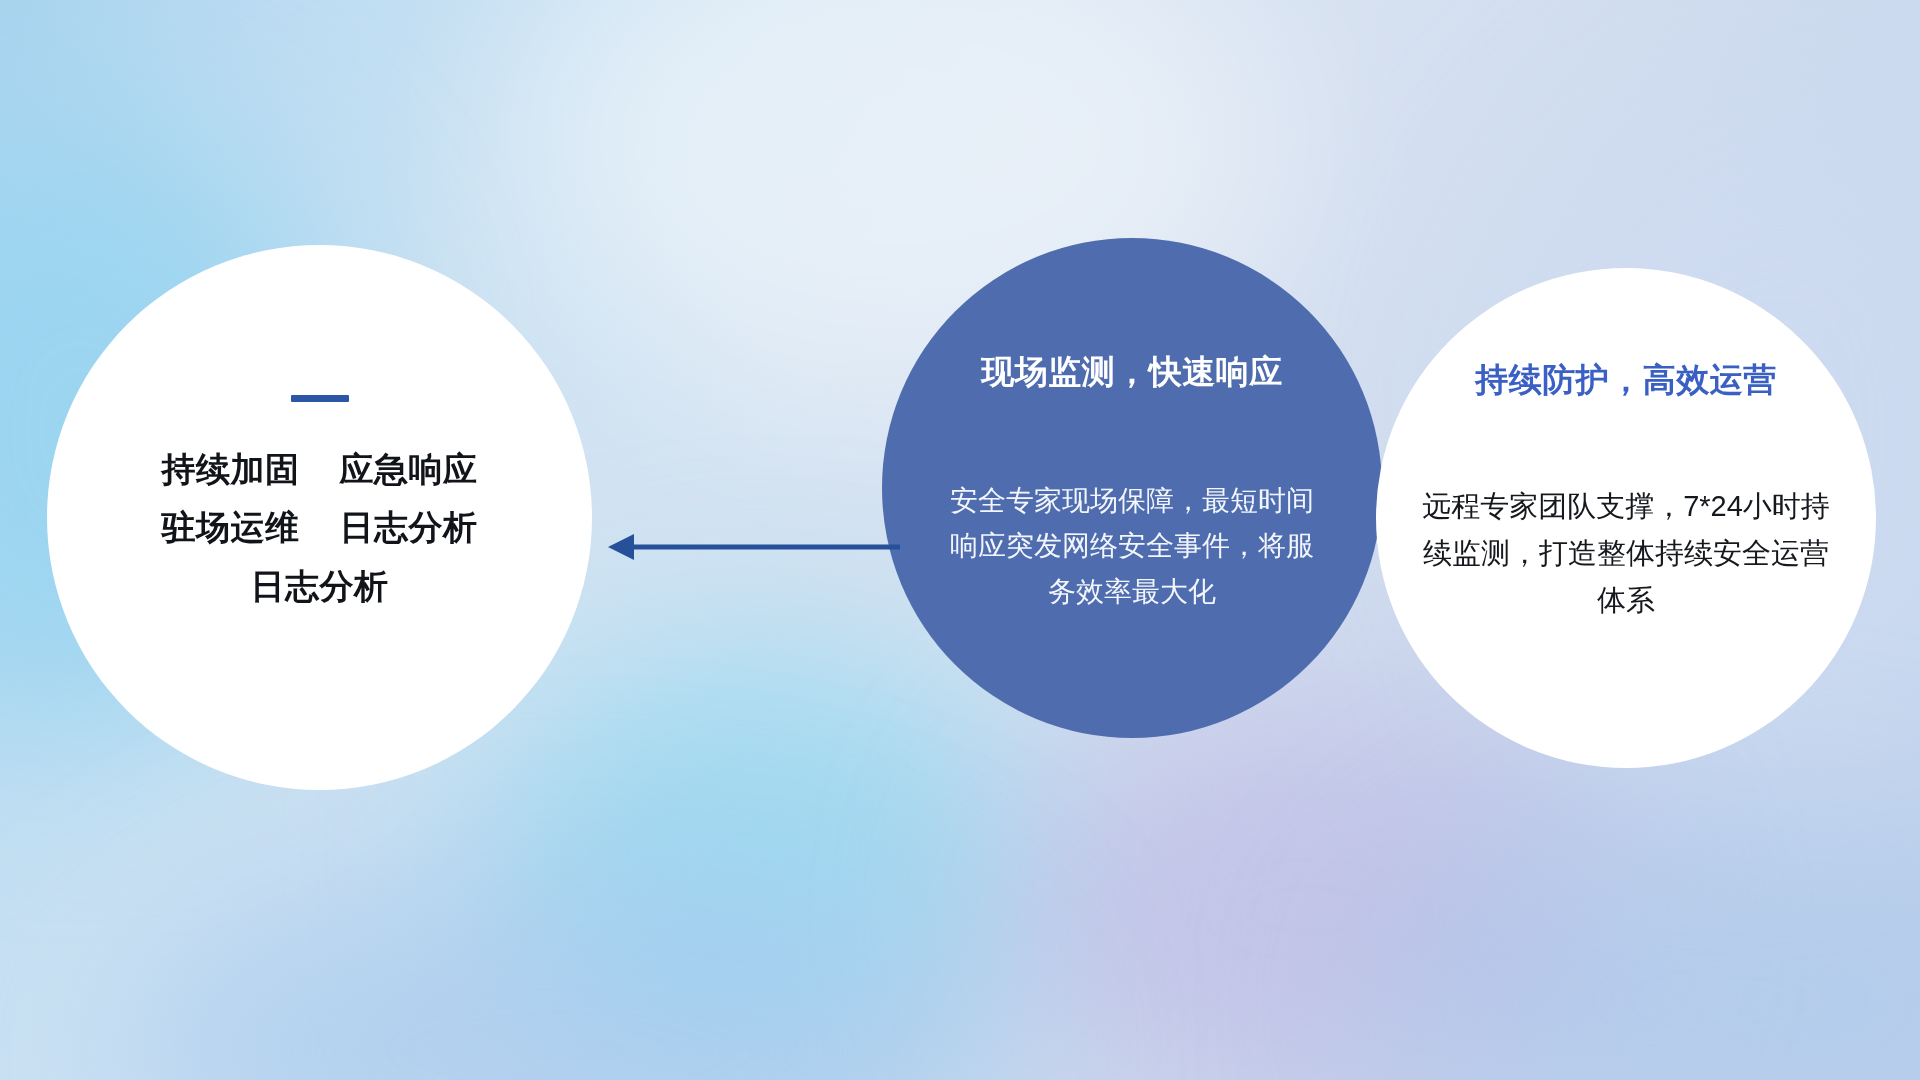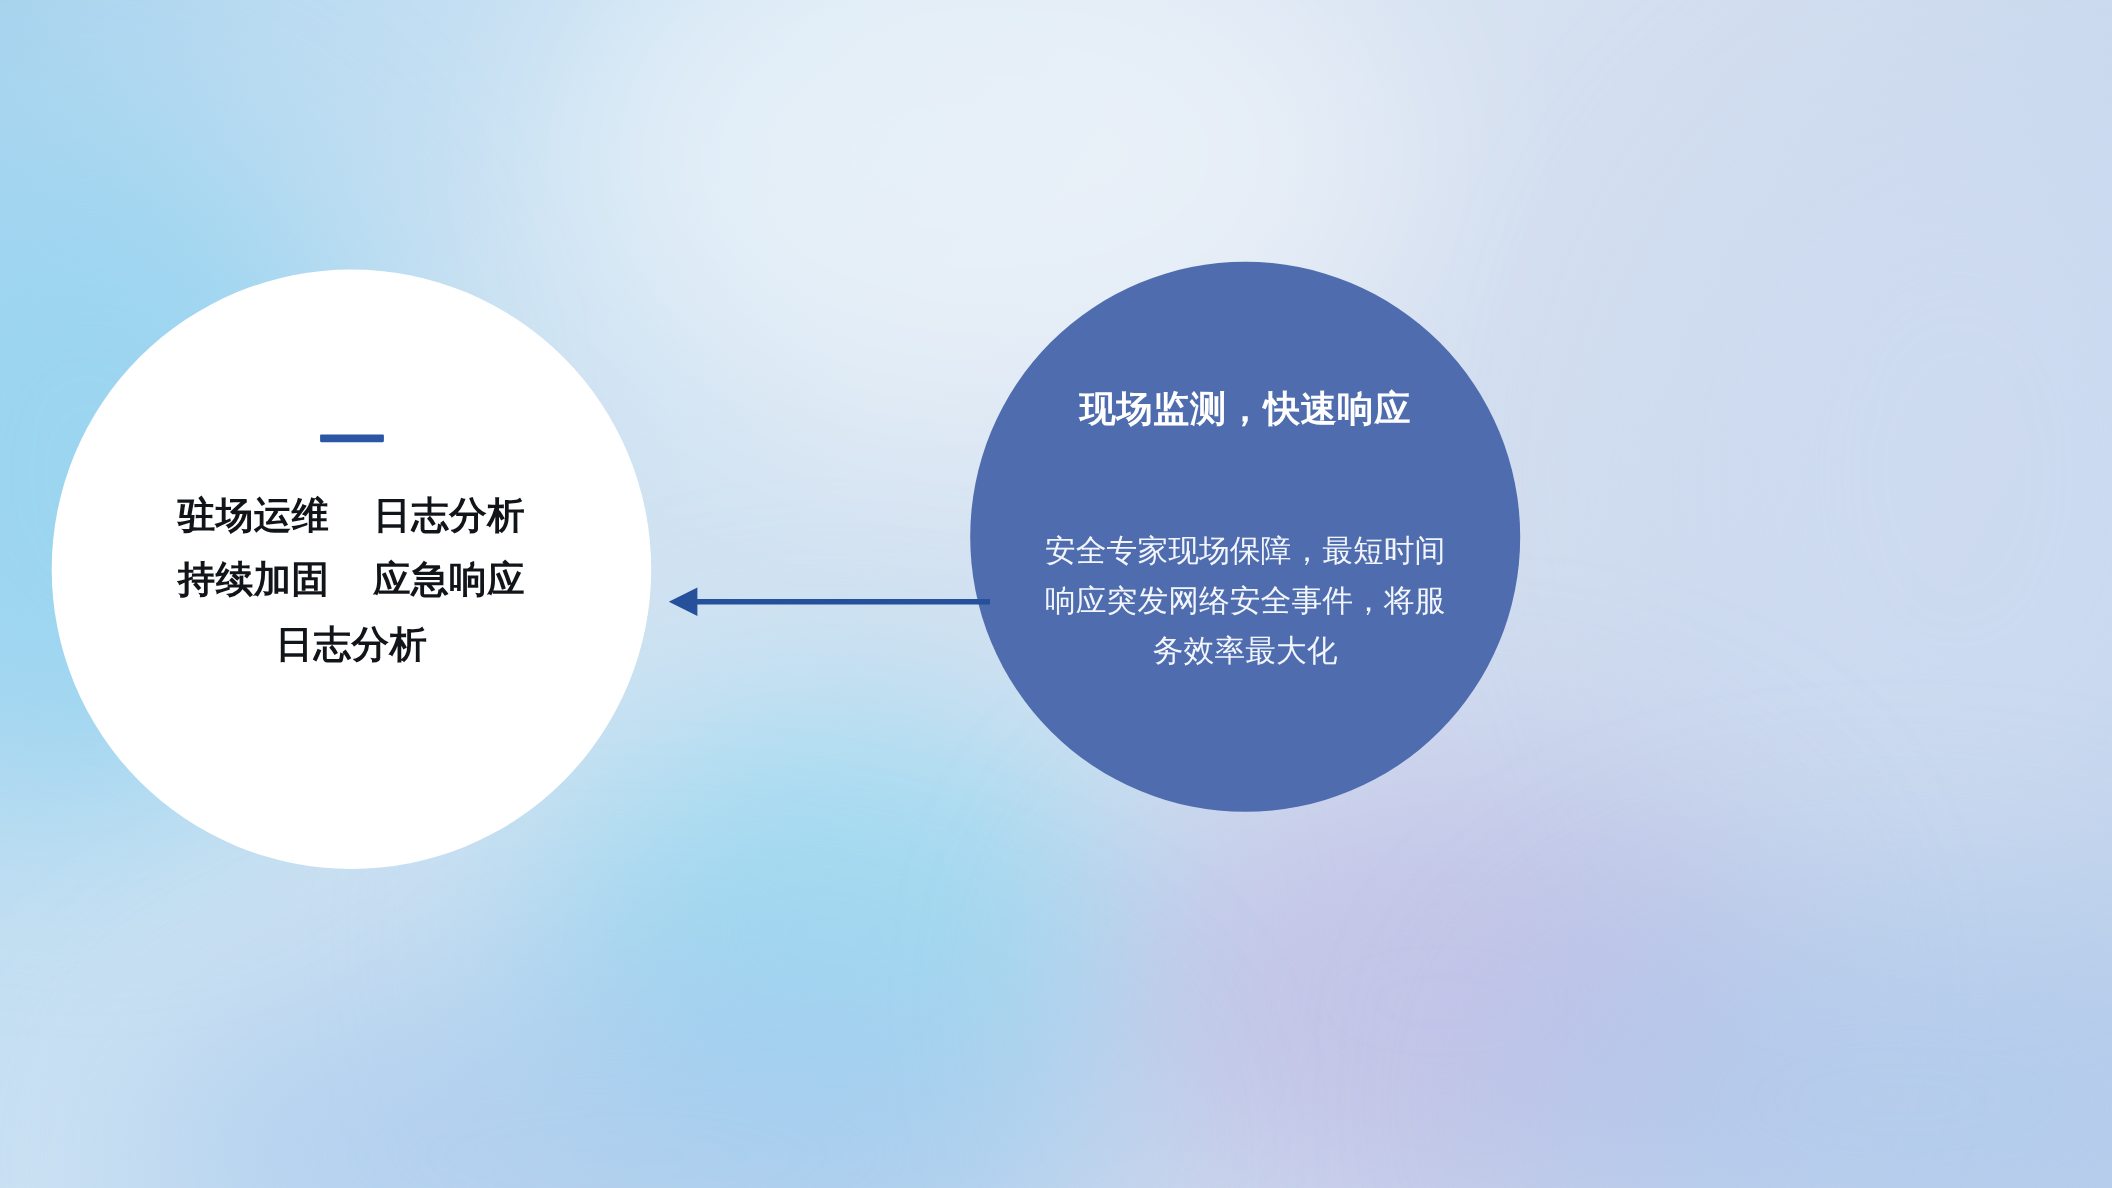--- a/index.html
+++ b/index.html
@@ -190,25 +190,29 @@
   <div class="bg-blob blob-bottom-right"></div>
 
   <svg id="arrow" viewBox="0 0 300 38" xmlns="http://www.w3.org/2000/svg">
     <line x1="296" y1="19" x2="22" y2="19" stroke="#26509a" stroke-width="5"></line>
     <polygon points="4,19 30,6 30,32" fill="#26509a"></polygon>
   </svg>
 
   <div class="circle" id="circle-left">
     <div class="dash"></div>
     <div class="left-lines">
+      <div class="lrow">持续加固    应急响应</div>
       <div class="lrow">驻场运维    日志分析</div>
-      <div class="lrow">持续加固    应急响应</div>
       <div class="lrow">日志分析</div>
     </div>
   </div>
 
   <div class="circle" id="circle-mid">
     <div class="c-title">现场监测，快速响应</div>
     <div class="c-body">安全专家现场保障，最短时间响应突发网络安全事件，将服务效率最大化</div>
   </div>
 
+  <div class="circle" id="circle-right">
+    <div class="c-title">持续防护，高效运营</div>
+    <div class="c-body">远程专家团队支撑，7*24小时持续监测，打造整体持续安全运营体系</div>
+  </div>
 
 </div>
 
 </body></html>

